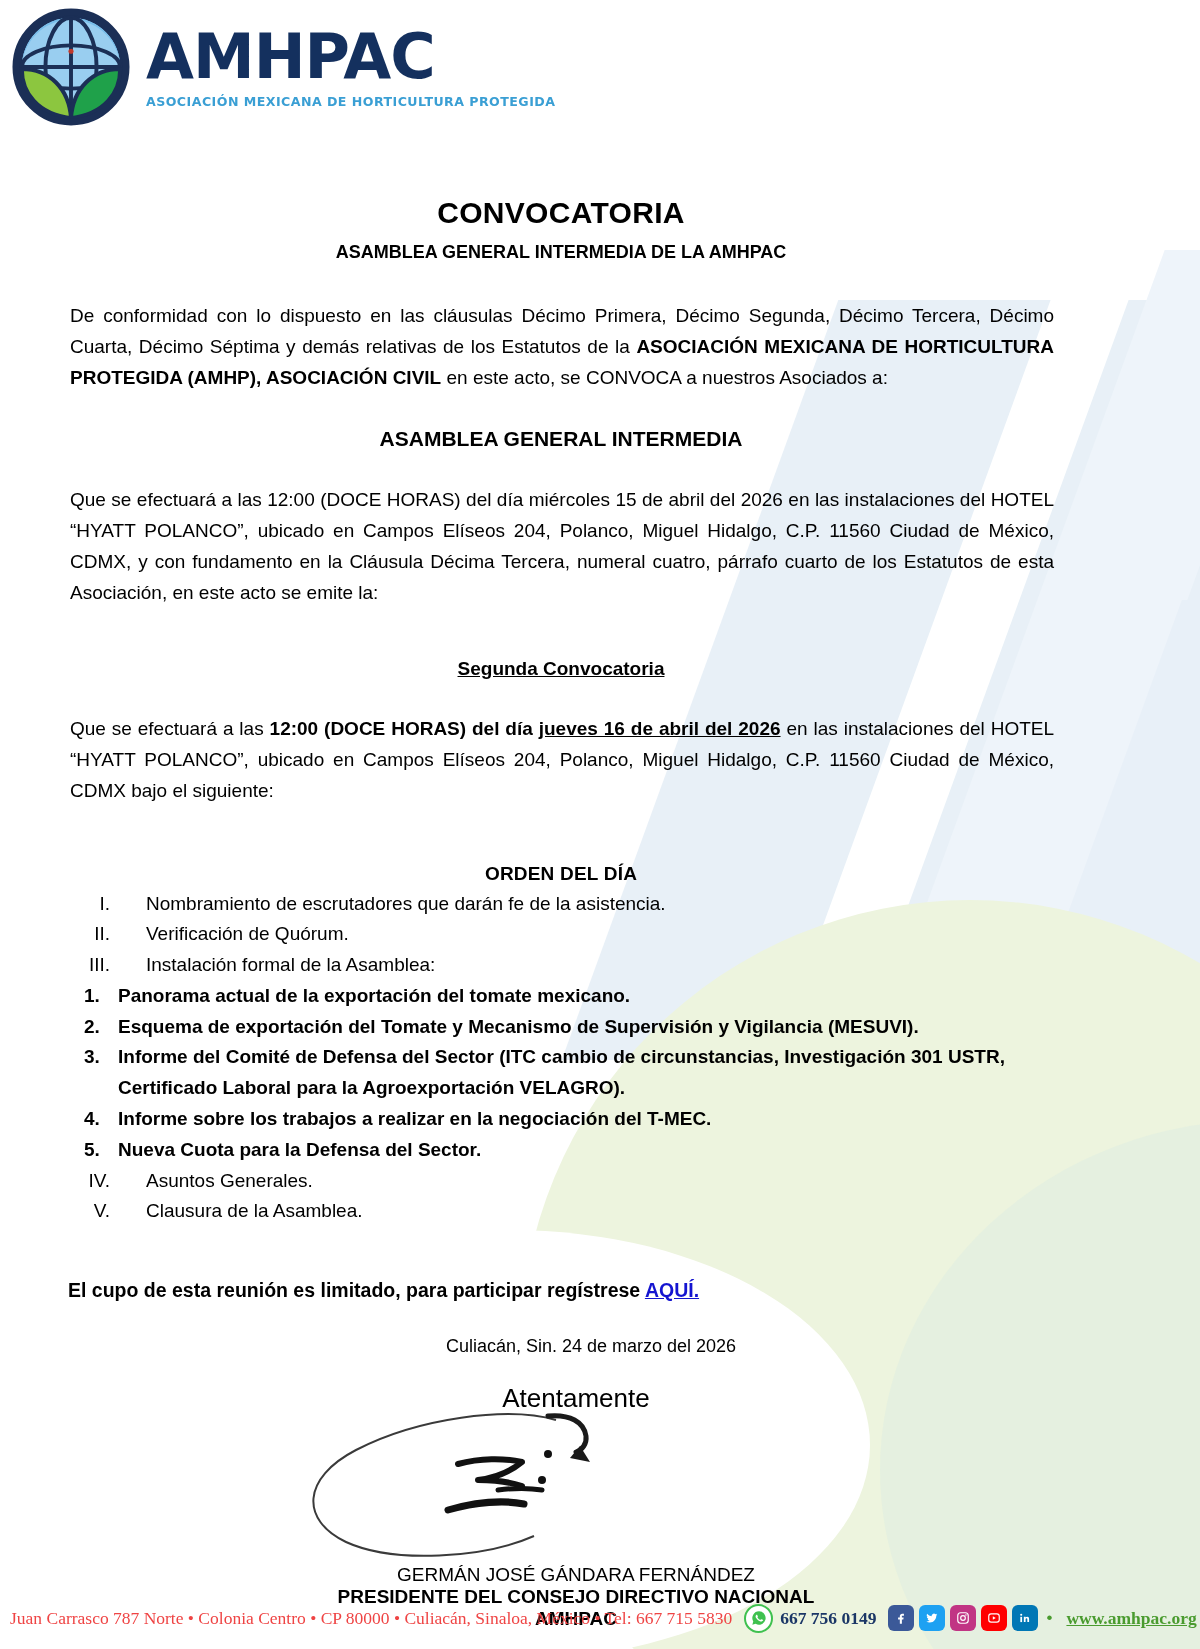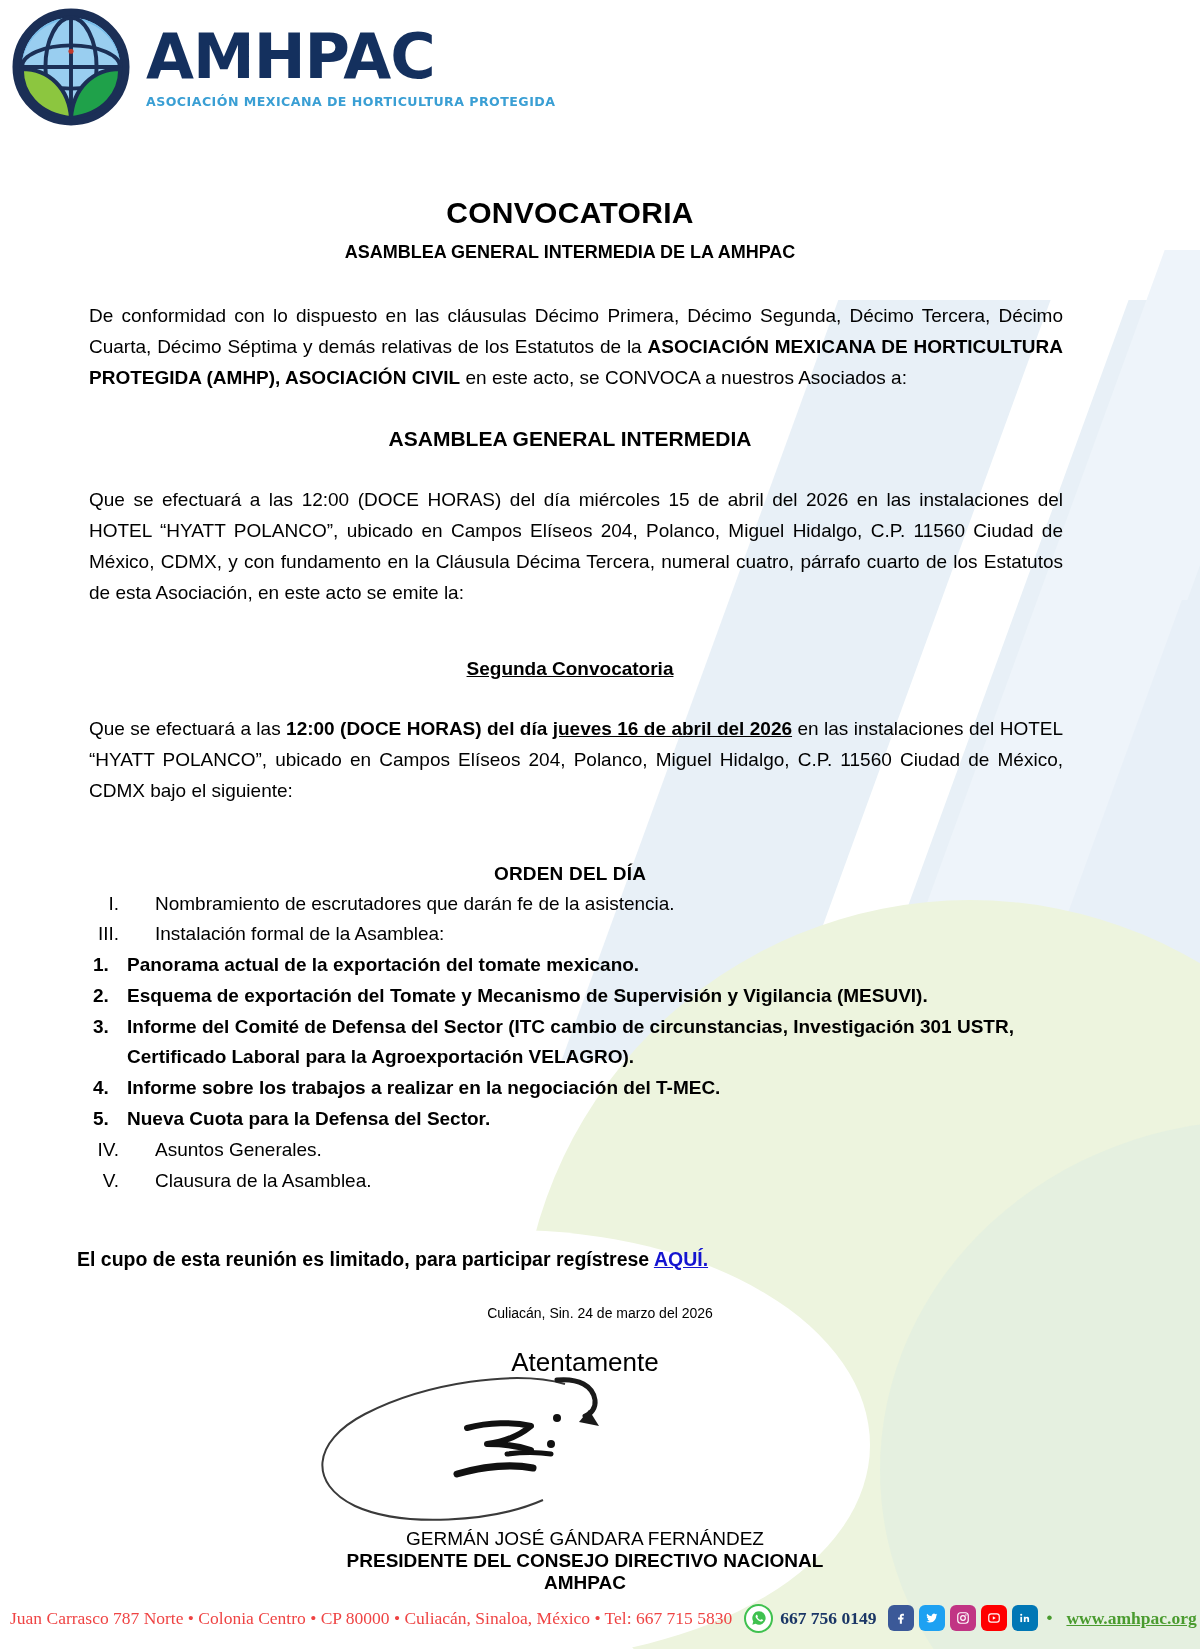--- a/index.html
+++ b/index.html
@@ -99,39 +99,39 @@
 
   
   .doc {
     position: absolute;
     left: 0; top: 0;
     width: 1200px;
     z-index: 2;
   }
   .content {
     position: absolute;
-    left: 77px;
+    left: 68px;
     top: 196px;
     width: 986px;
   }
   .title {
     text-align: center;
     font-weight: bold;
     font-size: 30px;
     letter-spacing: .3px;
     margin: 0 0 12px 0;
   }
   .subtitle {
     text-align: center;
     font-weight: bold;
     font-size: 18px;
     margin: 0 0 38px 0;
   }
   p.para {
-    margin: 0 0 0 12px;
+    margin: 0 0 0 2px;
     font-size: 19px;
     line-height: 1.62;
     text-align: justify;
     text-justify: inter-word;
   }
   .spacer-sm { height: 26px; }
   .spacer-md { height: 34px; }
   .spacer-lg { height: 44px; }
   .centerhead {
     text-align: center;
@@ -193,21 +193,21 @@
     font-size: 19.5px;
     margin: 0;
   }
   .link {
     color: #1414d0;
     text-decoration: underline;
     font-weight: bold;
   }
   .city-date {
     text-align: center;
-    font-size: 14px;
+    font-size: 18px;
     margin: 0;
     padding-left: 60px;
   }
   .atentamente {
     text-align: center;
     font-size: 26px;
     margin: 0;
     padding-left: 30px;
   }
 
@@ -365,20 +365,24 @@
       <p class="para"><span>Que se efectuará a las </span><span class="b">12:00 (DOCE HORAS) del día </span><span class="b u">jueves 16 de abril del 2026</span><span> en las instalaciones del HOTEL “HYATT POLANCO”, ubicado en Campos Elíseos 204, Polanco, Miguel Hidalgo, C.P. 11560 Ciudad de México, CDMX bajo el siguiente:</span></p>
 
       <div class="spacer-lg"></div>
 
       <p class="orden-title">ORDEN DEL DÍA</p>
 
       <ul class="agenda">
         <li>
           <span class="rnum">I.</span>
           <span class="rtxt">Nombramiento de escrutadores que darán fe de la asistencia.</span>
+        </li>
+        <li>
+          <span class="rnum">II.</span>
+          <span class="rtxt">Verificación de Quórum.</span>
         </li>
         <li>
           <span class="rnum">III.</span>
           <span class="rtxt">Instalación formal de la Asamblea:</span>
         </li>
       </ul>
 
       <ul class="subagenda">
         <li>
           <span class="snum">1.</span>

